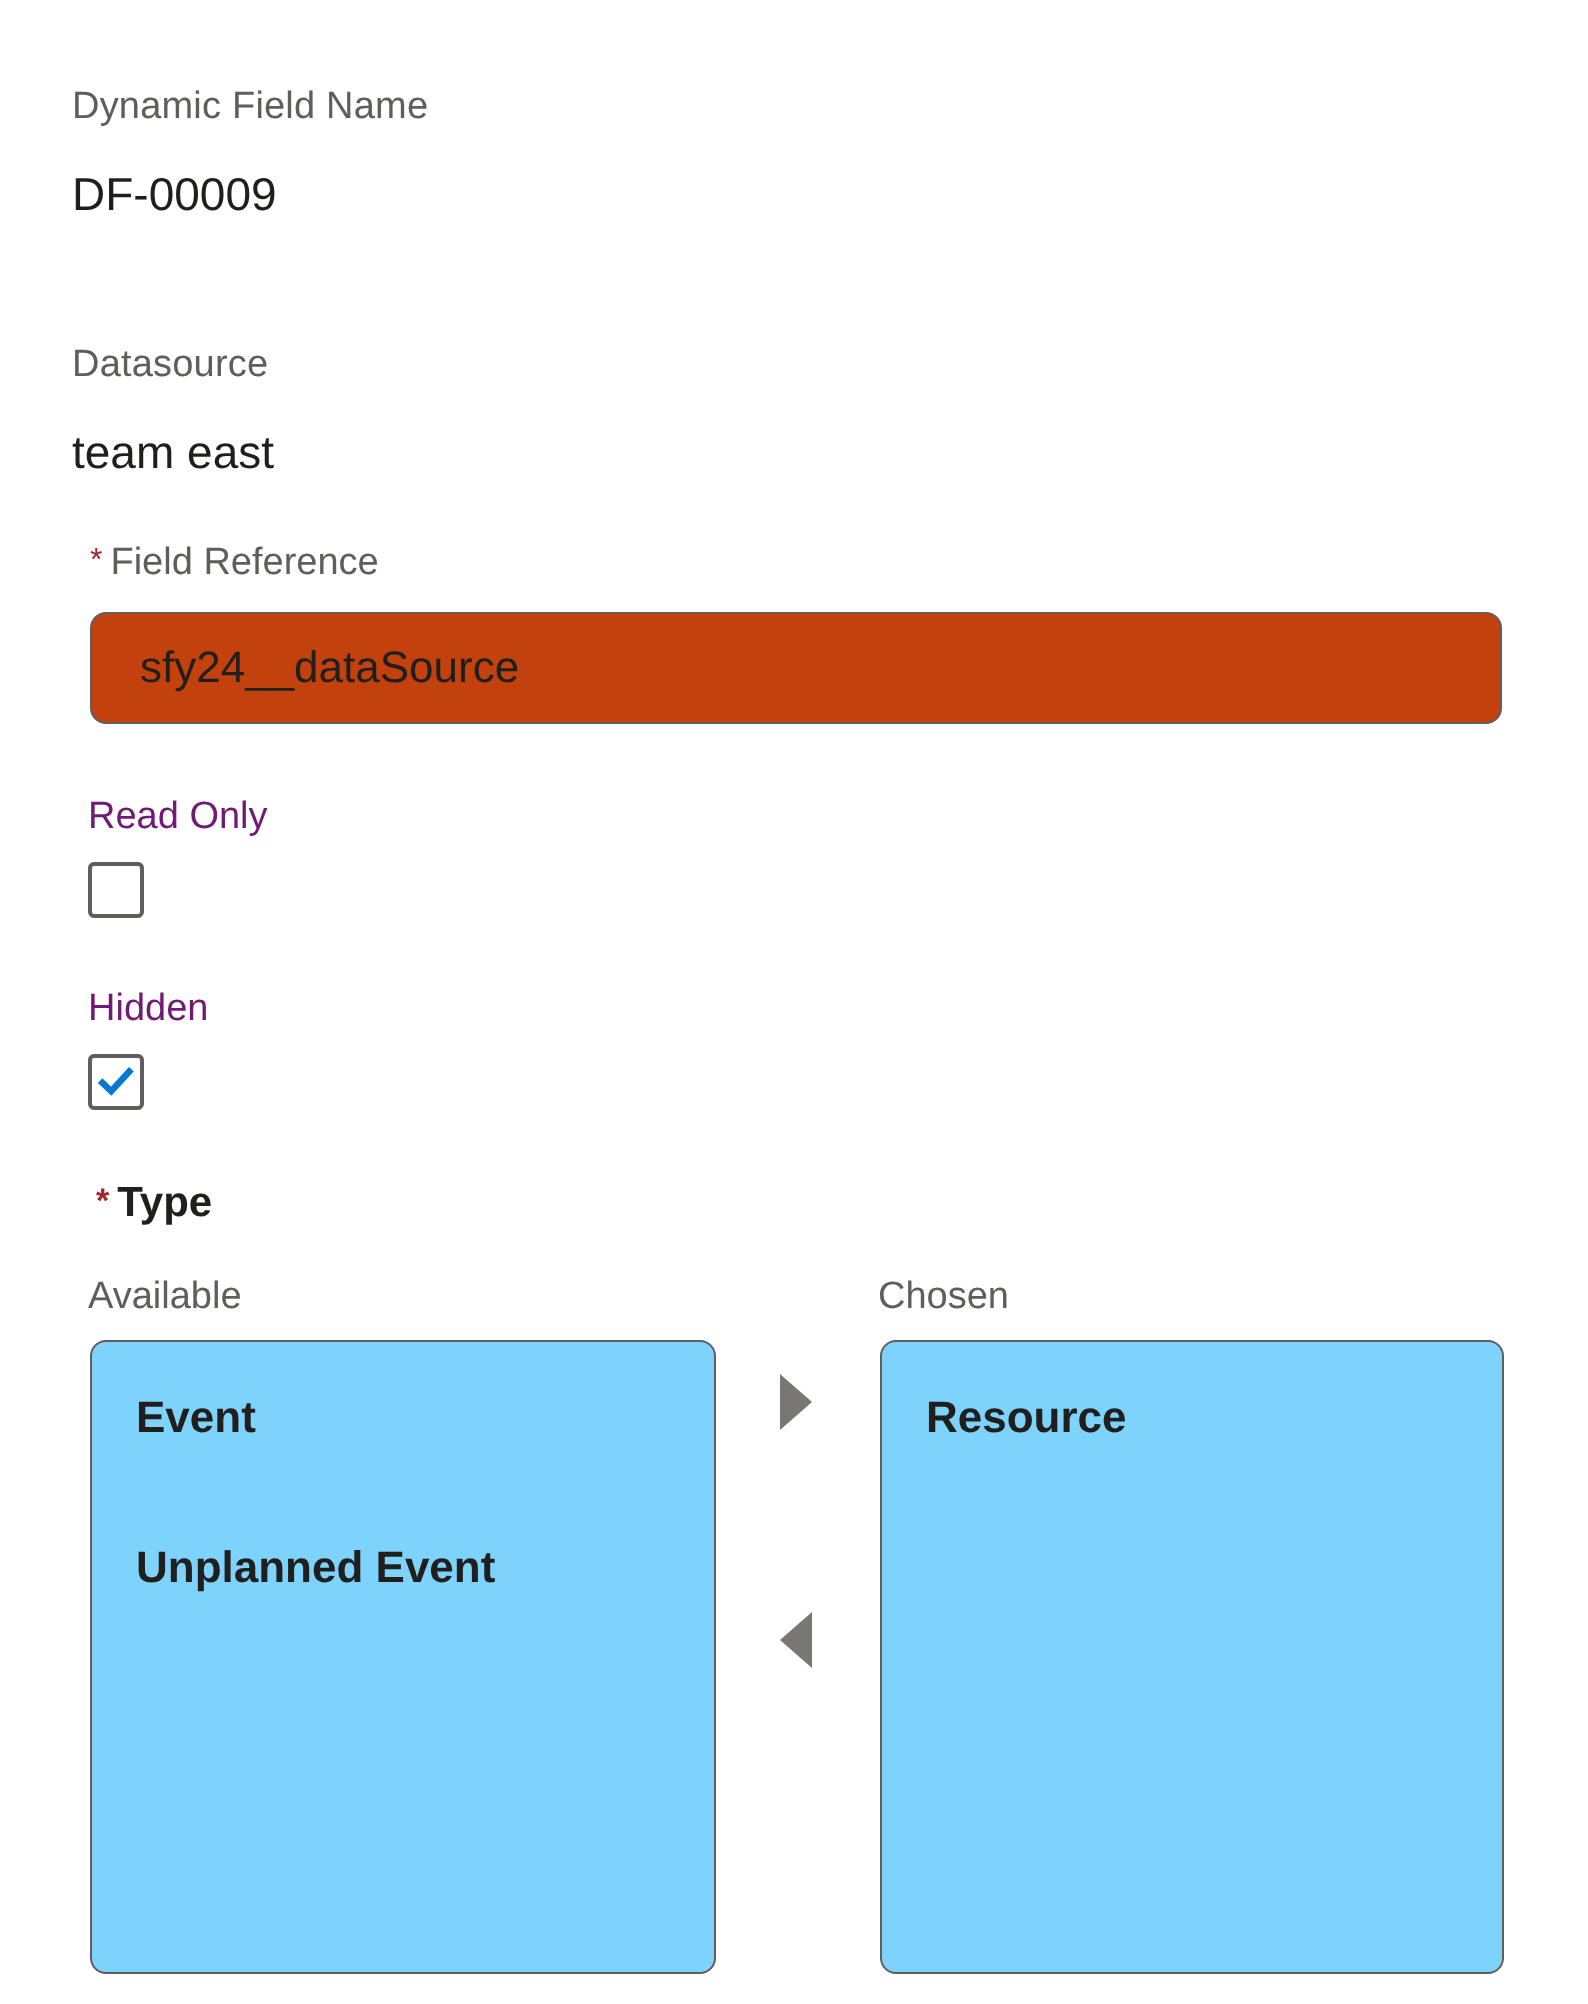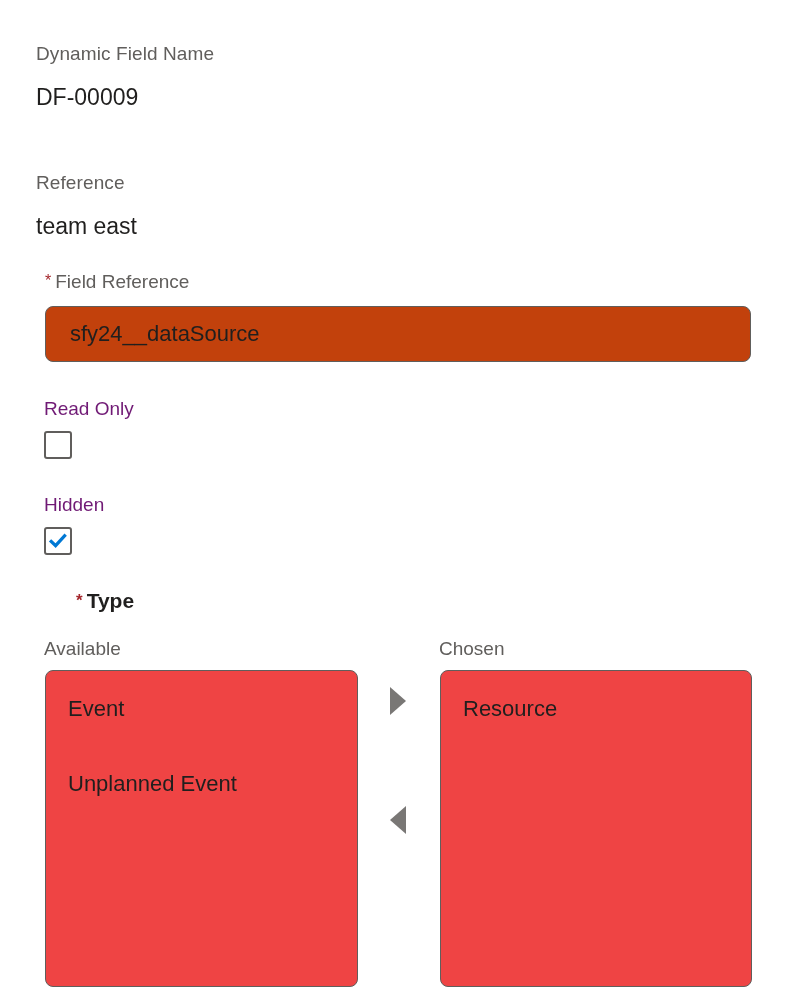--- a/index.html
+++ b/index.html
@@ -124,40 +124,40 @@
 
   
   .block-type {
     position: absolute;
     left: 48px;
     top: 588px;
     font-size: 21px;
     font-weight: bold;
     color: #201f1e;
     line-height: 26px;
-    margin-left: 28px;
   }
   .block-type .req-star { font-weight: bold; font-size: 17px; }
 
   .picklist-label {
     position: absolute;
     font-size: 19px;
     color: #605e5c;
     line-height: 24px;
   }
   .label-available { left: 44px; top: 637px; }
   .label-chosen    { left: 439px; top: 637px; }
 
   .listbox {
     position: absolute;
     box-sizing: border-box;
     border: 1px solid #605e5c;
     border-radius: 8px;
-    background: #ef4444;
+    background: #7dd3fc;
     overflow: hidden;
+    font-weight: bold;
   }
   .listbox-available { left: 45px;  top: 670px; width: 313px; height: 317px; }
   .listbox-chosen    { left: 440px; top: 670px; width: 312px; height: 317px; }
 
   .list-item {
     font-size: 22px;
     color: #201f1e;
     line-height: 28px;
     padding: 0 22px;
     height: 75px;
@@ -190,21 +190,21 @@
 <body>
 
 <div class="page">
 
   <div class="block-dfname">
     <div class="field-label">Dynamic Field Name</div>
     <div class="field-value">DF-00009</div>
   </div>
 
   <div class="block-datasource">
-    <div class="field-label">Reference</div>
+    <div class="field-label">Datasource</div>
     <div class="field-value">team east</div>
   </div>
 
   <div class="block-fieldref">
     <span class="inline-label">
       <span class="req-star">*</span><span>Field Reference</span>
     </span>
     <input class="text-input" type="text" value="sfy24__dataSource" style="">
   </div>
 

